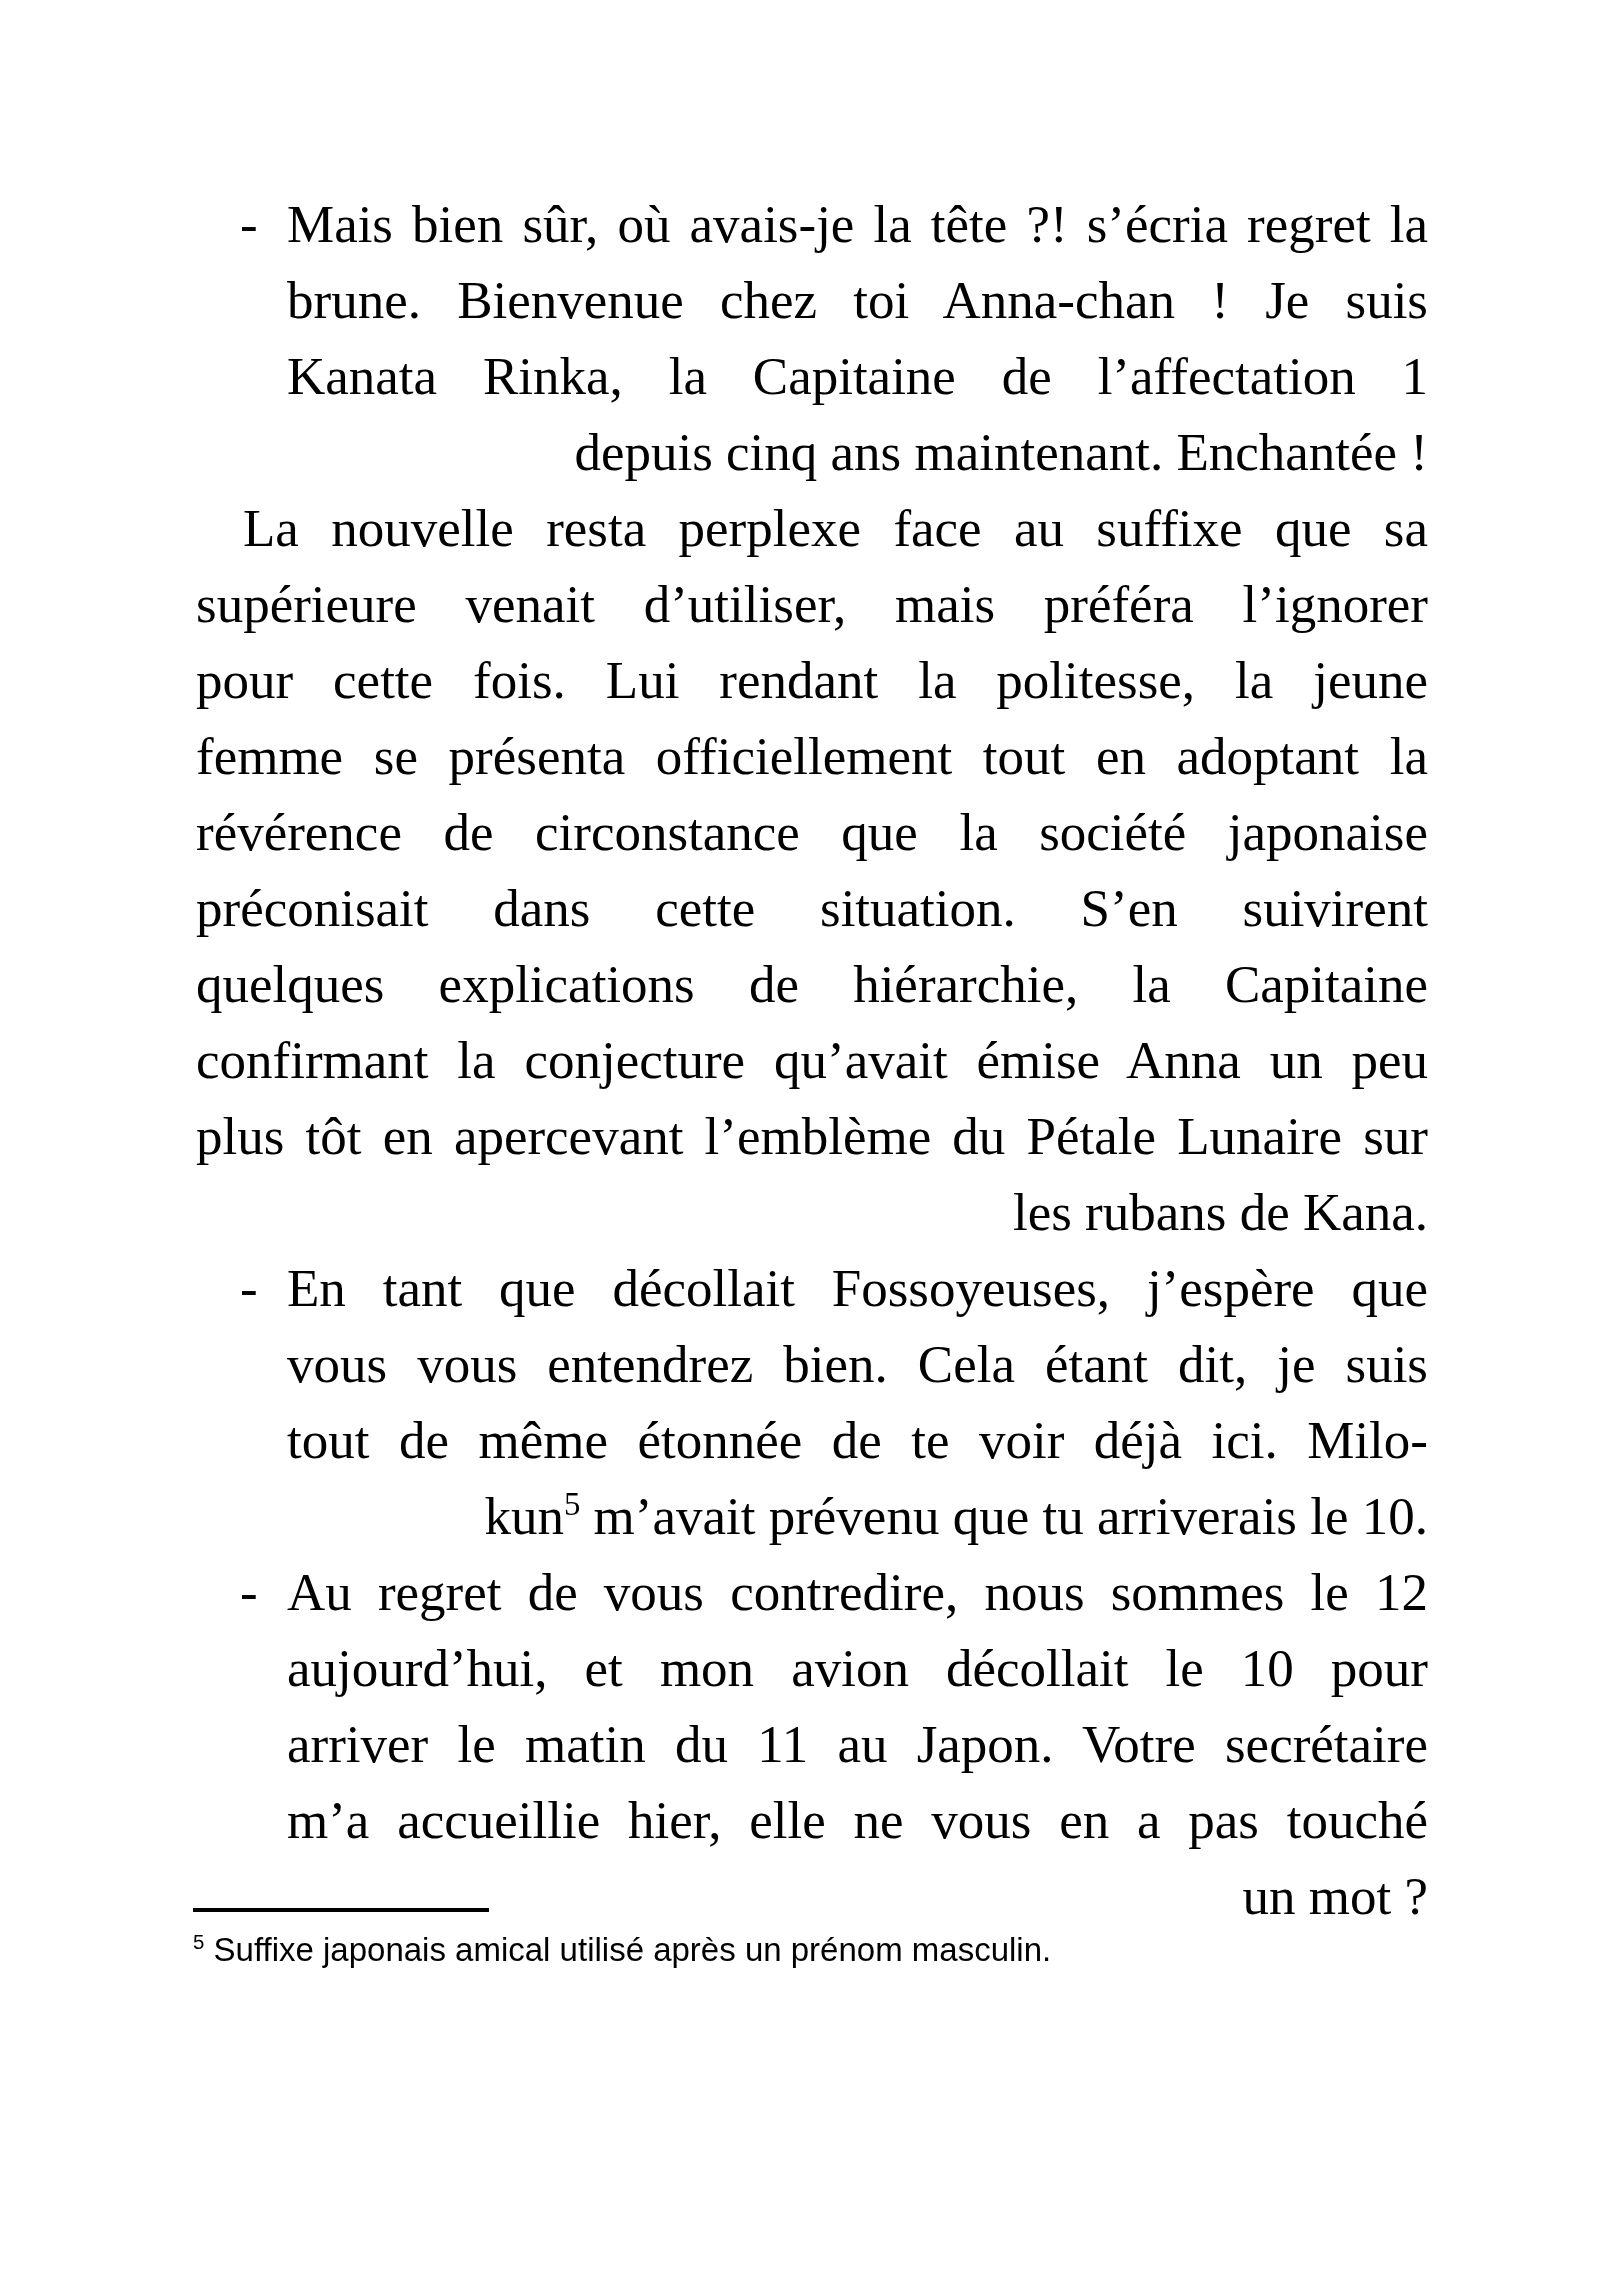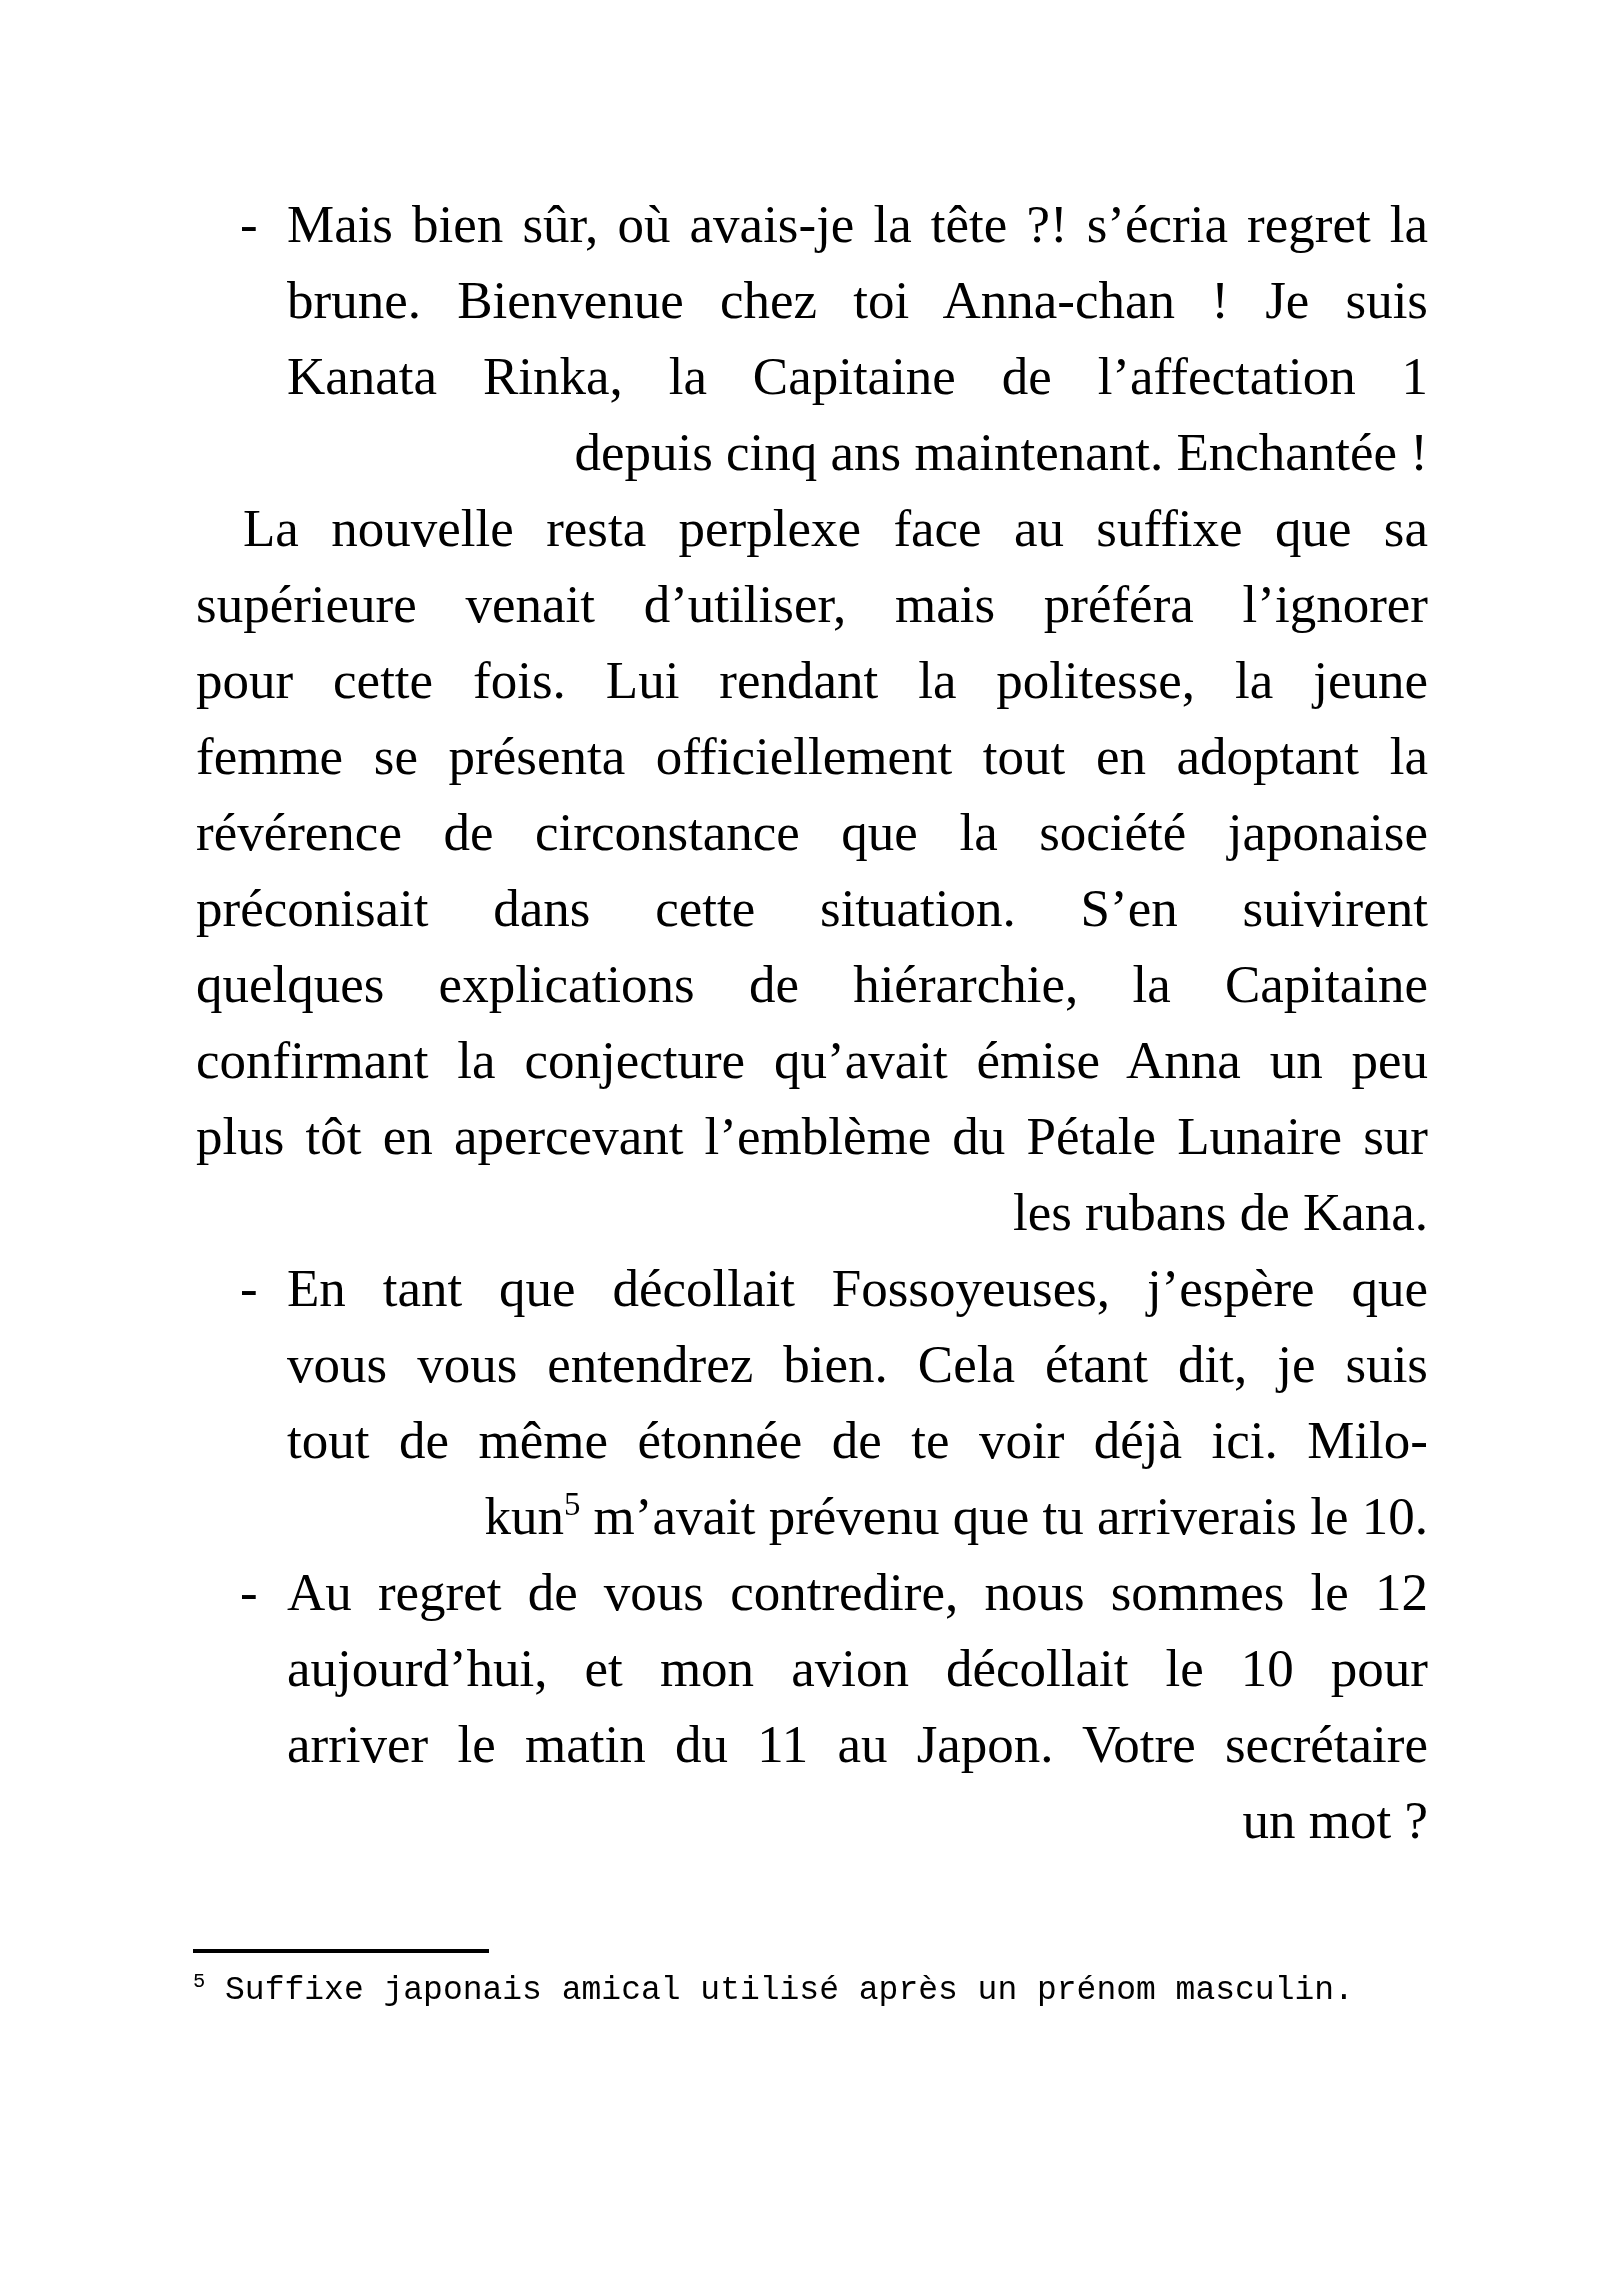--- a/index.html
+++ b/index.html
@@ -44,23 +44,23 @@
 
   .line sup, .footnote-line sup {
     font-size: 0.62em;
     line-height: 0;
     vertical-align: super;
   }
 
   .footnote-area {
     position: absolute;
     left: 193px;
-    top: 1949px;
+    top: 1908px;
     width: 1232px;
-    font-family: Liberation Mono, monospace;
+    font-family: Liberation Sans, sans-serif;
   }
 
   .footnote-separator {
     width: 296px;
     height: 3.9px;
     background: #000000;
   }
 
   .footnote-line {
     margin-top: 15.7px;
@@ -105,20 +105,21 @@
       <div class="line">
         <span>kun</span><sup>5</sup><span> m’avait prévenu que tu arriverais le 10.</span>
       </div>
     </div>
 
     <div class="para dialogue">
       <span class="marker">-</span>
       <div class="line just">Au regret de vous contredire, nous sommes le 12</div>
       <div class="line just">aujourd’hui, et mon avion décollait le 10 pour</div>
       <div class="line just">arriver le matin du 11 au Japon. Votre secrétaire</div>
+      <div class="line just">m’a accueillie hier, elle ne vous en a pas touché</div>
       <div class="line">un mot ?</div>
     </div>
 
   </div>
 
   <div class="footnote-area">
     <div class="footnote-separator"></div>
     <div class="footnote-line">
       <sup>5</sup><span> Suffixe japonais amical utilisé après un prénom masculin.</span>
     </div>

